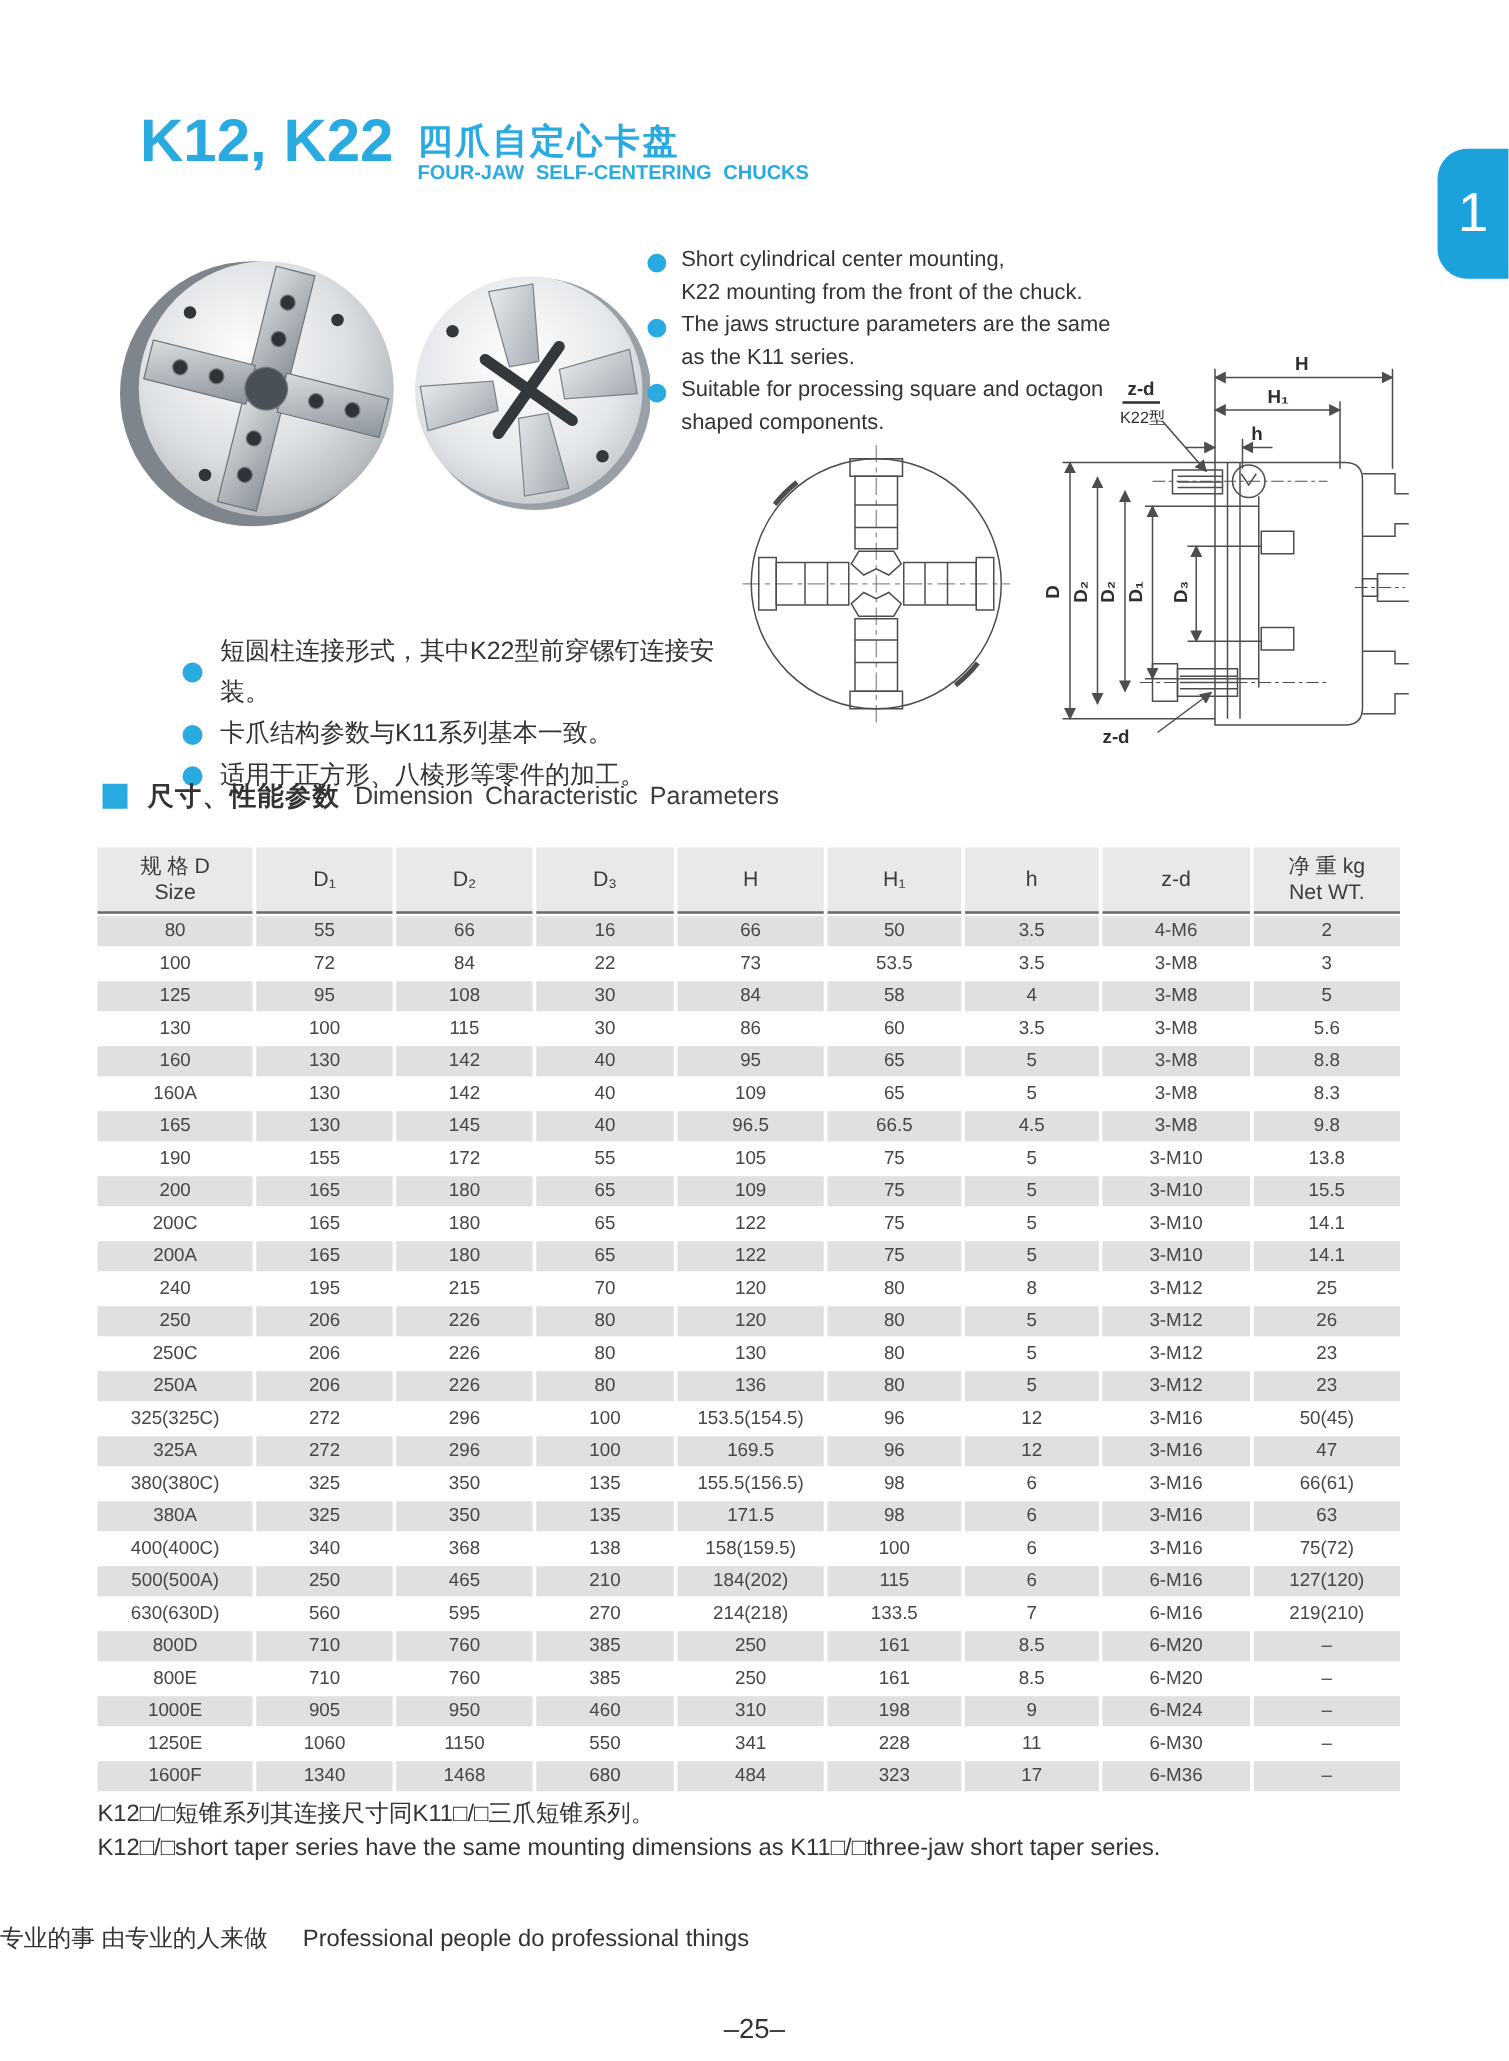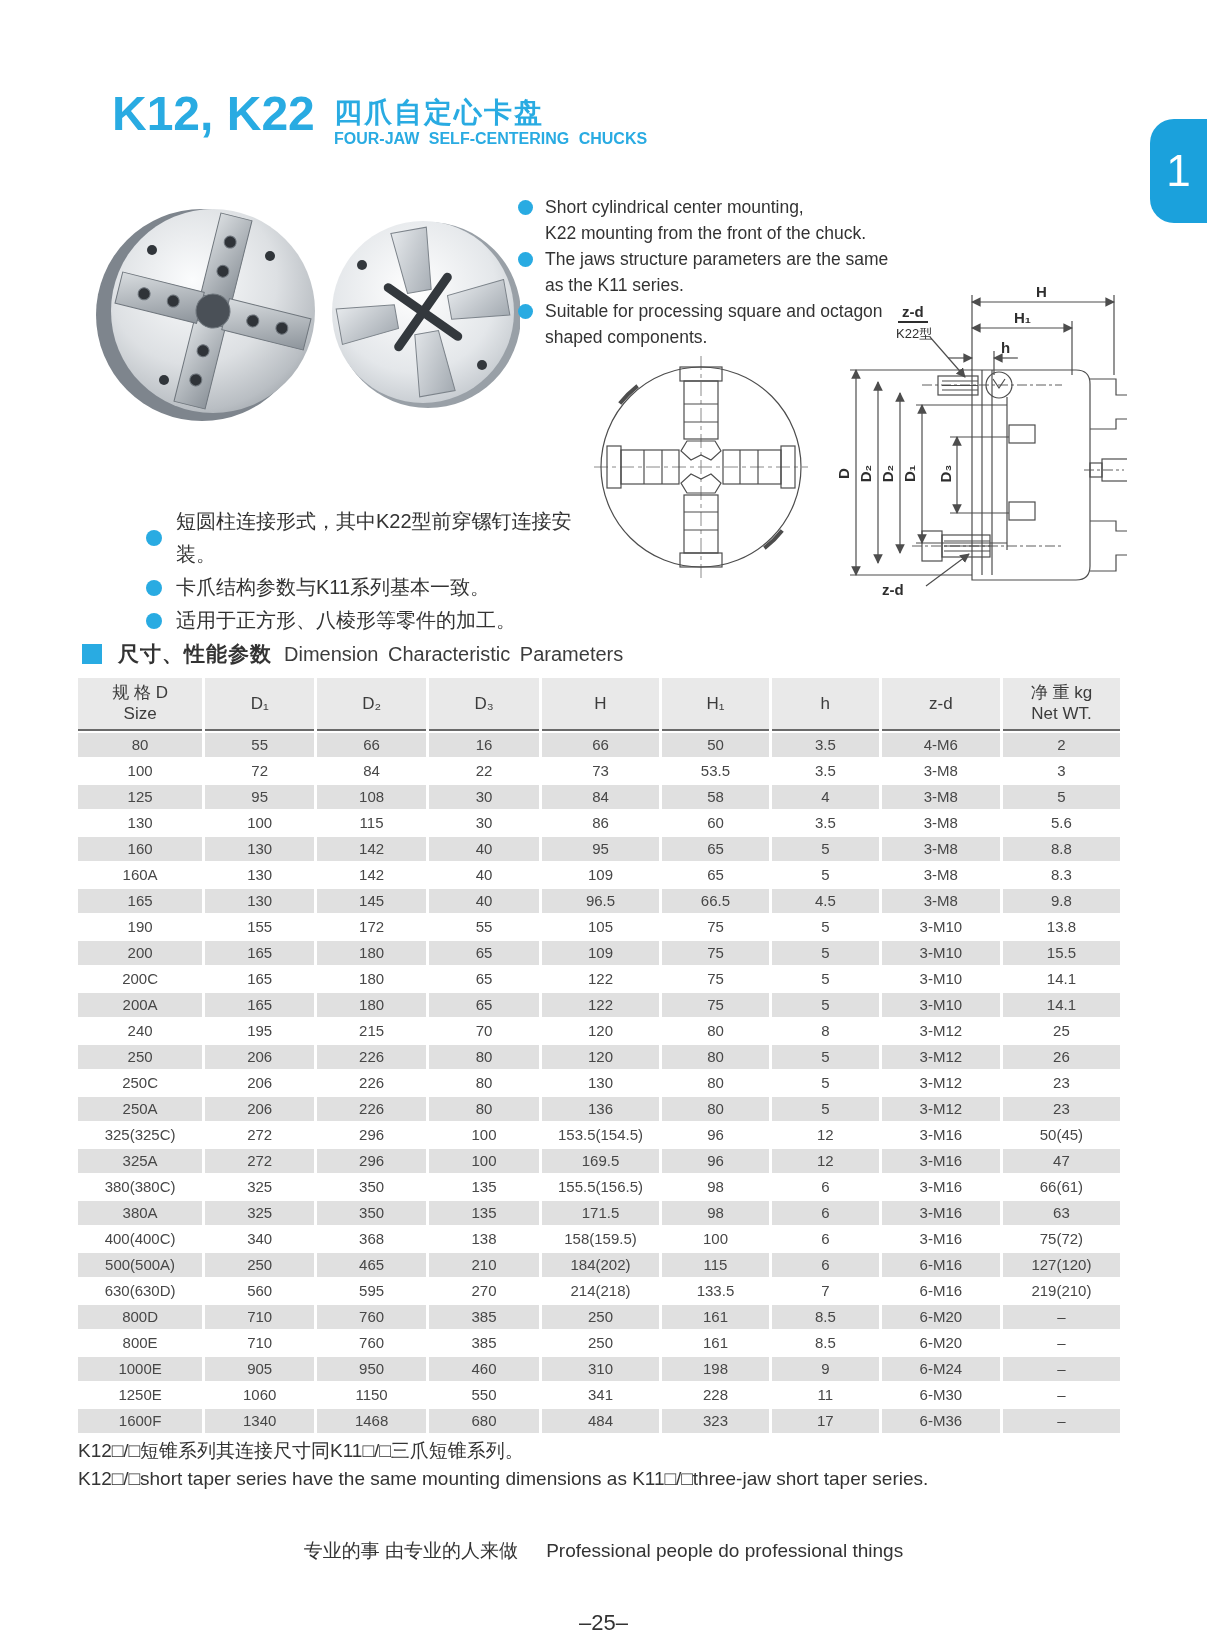--- a/index.html
+++ b/index.html
@@ -8,48 +8,48 @@
 
   
   .model-title{position:absolute;left:112px;top:86px;font-size:48px;font-weight:bold;color:#29abe2;letter-spacing:0;}
   .title-cn{position:absolute;left:334px;top:94px;font-size:28px;font-weight:bold;color:#29abe2;letter-spacing:2px;}
   .title-en{position:absolute;left:334px;top:130px;font-size:16px;font-weight:bold;color:#29abe2;word-spacing:5px;}
   .page-tab{position:absolute;right:0;top:119px;width:57px;height:104px;background:#1ba1dc;
             border-radius:24px 0 0 24px;color:#fff;font-size:44px;display:flex;align-items:center;justify-content:center;}
 
   
   .features-en{position:absolute;left:518px;top:194px;width:432px;font-size:17.5px;color:#333;}
-  .feat-line{display:flex;align-items:flex-start;line-height:26px;}
+  .feat-line{display:flex;align-items:center;line-height:26px;}
   .feat-line .dot{width:15px;height:15px;border-radius:50%;background:#29abe2;margin:6px 12px 0 0;flex:0 0 15px;}
   .feat-line.cont{padding-left:27px;}
 
   
   .features-cn{position:absolute;left:146px;top:505px;width:460px;font-size:20px;color:#333;}
   .featcn-line{display:flex;align-items:center;line-height:33px;}
   .featcn-line .dot{width:16px;height:16px;border-radius:50%;background:#29abe2;margin-right:14px;flex:0 0 16px;}
 
   
-  .section-head{position:absolute;left:82px;top:640px;display:flex;align-items:center;text-align:right;}
+  .section-head{position:absolute;left:82px;top:623px;display:flex;align-items:center;text-align:right;}
   .section-head .sq{width:20px;height:20px;background:#29abe2;margin-right:16px;}
   .section-head .cn{font-size:21px;font-weight:bold;color:#333;letter-spacing:1px;}
   .section-head .en{font-size:20px;color:#3c3c3c;margin-left:12px;word-spacing:4px;}
 
   
   .dim-table{position:absolute;left:75px;top:676px;width:1048px;border-collapse:separate;border-spacing:3px 2px;table-layout:fixed;}
   .dim-table th{background:#e9e9e9;font-weight:normal;font-size:17px;color:#3c3c3c;padding:4px 0 5px;
                 border-bottom:2px solid #6a6a6a;vertical-align:middle;line-height:21px;}
   .dim-table td{text-align:center;font-size:15px;color:#474747;height:24px;padding:0;line-height:24px;}
   .dim-table tbody tr:nth-child(odd) td{background:#e0e0e0;}
   .dim-table tbody tr:nth-child(even) td{background:#ffffff;}
 
   
   .note{position:absolute;left:78px;font-size:19px;color:#333;}
   .note-cn{top:1438px;}
   .note-en{top:1468px;}
-  .footer-motto{position:absolute;top:1538px;left:0;width:100%;text-align:center;font-size:19px;color:#333;}
+  .footer-motto{position:absolute;top:1538px;left:0;width:100%;font-size:19px;color:#333;}
   .footer-motto .gap{display:inline-block;width:28px;}
   .page-num{position:absolute;top:1568px;left:0;width:100%;text-align:center;font-size:22px;color:#333;margin-top:42px;}
 
   
   .front-view{position:absolute;left:592px;top:352px;width:218px;height:230px;}
   .side-view{position:absolute;left:822px;top:275px;width:305px;height:330px;}
   .side-view svg,.front-view svg{position:absolute;left:0;top:0;}
   .dim-label{position:absolute;font-size:15px;font-weight:bold;color:#2e2e2e;}
   .dim-label.rot{width:30px;text-align:center;transform:rotate(-90deg);}
   .zd-top{border-bottom:2px solid #2e2e2e;padding:0 4px 1px;}

